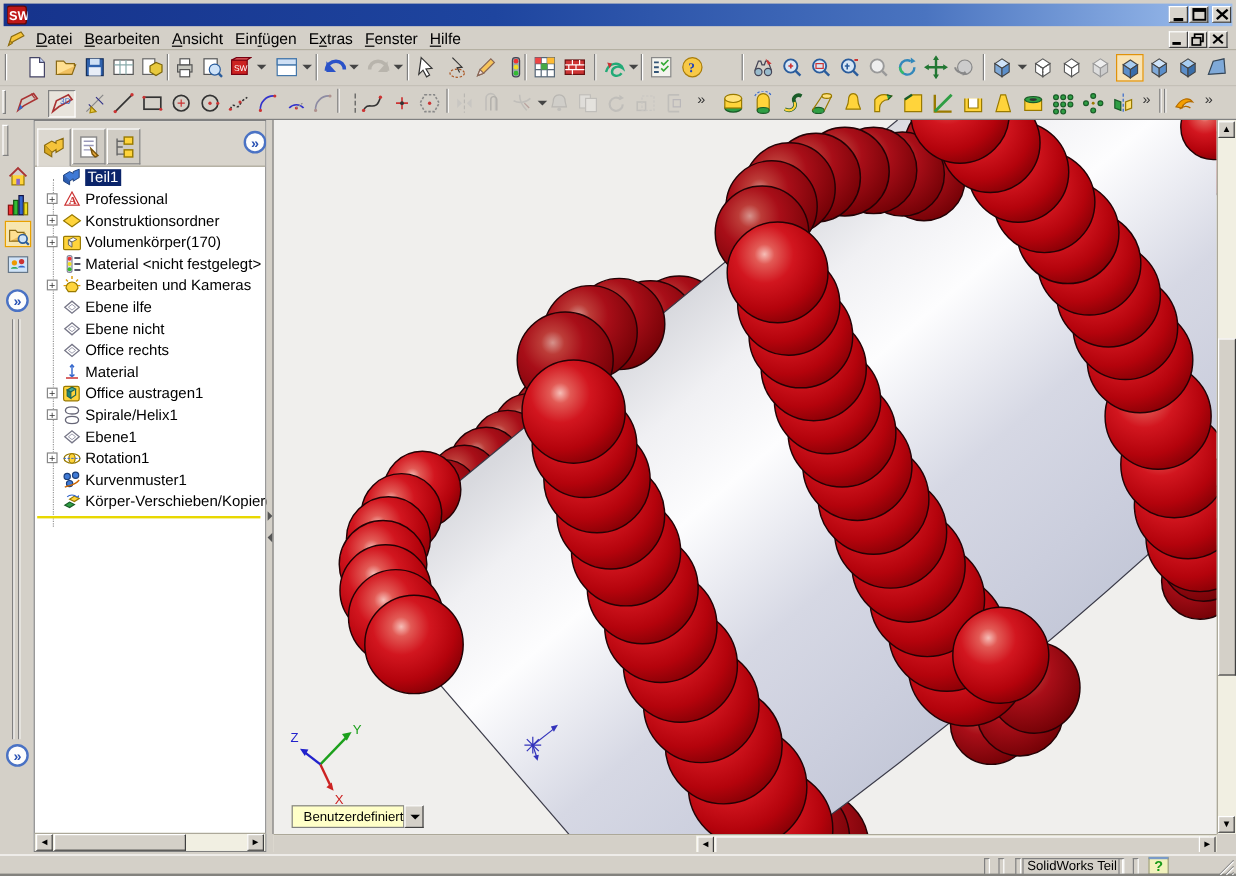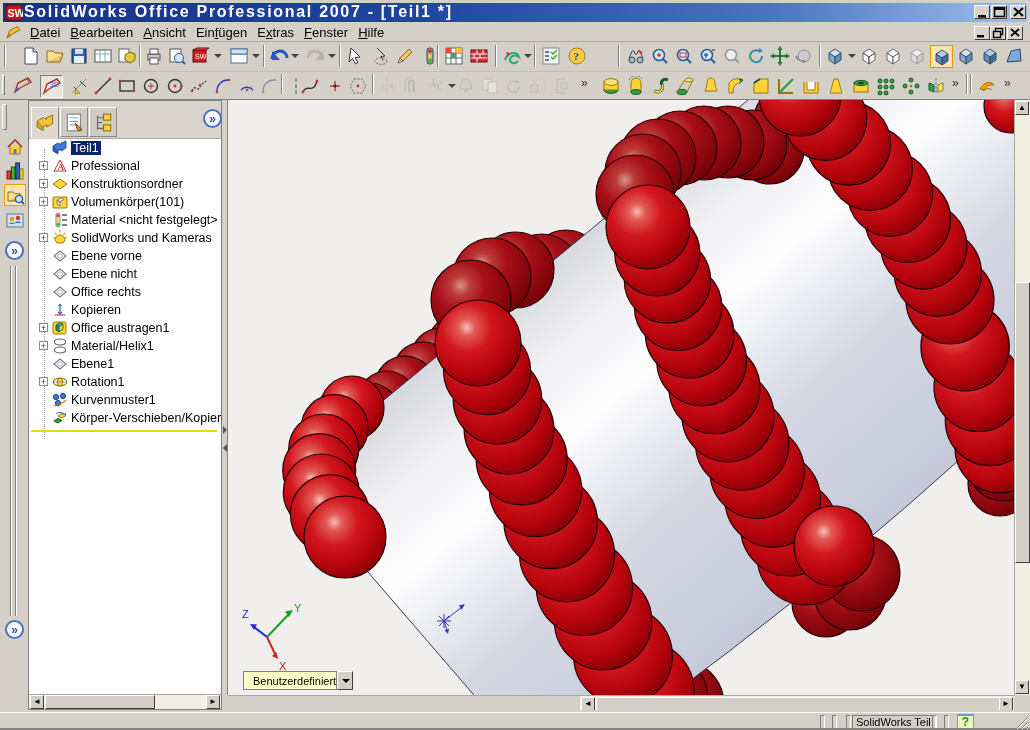--- a/index.html
+++ b/index.html
@@ -43,21 +43,20 @@
   border-top:1px solid #fff; font-size:12px; }
 .spanel { position:absolute; top:2px; height:14px; border:1px solid; border-color:#808080 #fff #fff #808080; }
 </style></head>
 <body>
 
 <div class="titlebar">
   <svg class="abs" style="left:3px;top:1px" width="17" height="17" viewBox="0 0 16 16">
       <rect x="0" y="1" width="15" height="14" rx="2" fill="#c01818" stroke="#5d0a0a"></rect>
       <text x="1.4" y="12" font-size="10" font-weight="bold" fill="#fff" font-family="Liberation Sans">SW</text>
     </svg>
-  <div class="txt">SolidWorks Office Professional 2007 - [Teil1 *]</div>
   <div class="wbtn" style="right:37px">
       <svg width="16" height="13">
         <rect x="3" y="9" width="8" height="2.6" fill="#000"></rect>
       </svg>
     </div>
   <div class="wbtn" style="right:20px">
       <svg width="16" height="13">
         <rect x="2.5" y="1.5" width="10" height="9" fill="none" stroke="#000" stroke-width="1.6"></rect>
         <rect x="2.5" y="1.5" width="10" height="2.4" fill="#000"></rect>
       </svg>
@@ -568,46 +567,46 @@
           </svg></span>
         <span class="tlab">Konstruktionsordner</span>
       </div>
 <div class="titem" style="top:54px">
         <div class="plus" style="top:3px">+</div>
         <span class="ticon"><svg width="16" height="16" viewBox="0 0 16 16">
             <rect x="1" y="3" width="14" height="11" rx="1" fill="#ffd43b" stroke="#997a00"></rect>
             <path d="M5 6l4-2 3 1.6-4 2z" fill="#fff" stroke="#555" stroke-width="0.7"></path>
             <path d="M5 6v4l3 2V8z" fill="#ddd" stroke="#555" stroke-width="0.7"></path>
           </svg></span>
-        <span class="tlab">Volumenkörper(101)</span>
+        <span class="tlab">Volumenkörper(170)</span>
       </div>
 <div class="titem" style="top:72px">
         <span class="ticon"><svg width="16" height="16" viewBox="0 0 16 16">
             <rect x="4" y="1" width="4" height="14" rx="1.6" fill="#dde" stroke="#889"></rect>
             <circle cx="6" cy="3.6" r="1.7" fill="#e33"></circle>
             <circle cx="6" cy="8" r="1.7" fill="#ed2"></circle>
             <circle cx="6" cy="12.4" r="1.7" fill="#3b3"></circle>
             <path d="M10 3h5M10 8h5M10 13h5" stroke="#556" stroke-width="1.6"></path>
           </svg></span>
         <span class="tlab">Material &lt;nicht festgelegt&gt;</span>
       </div>
 <div class="titem" style="top:90px">
         <div class="plus" style="top:3px">+</div>
         <span class="ticon"><svg width="16" height="16" viewBox="0 0 16 16">
             <path d="M3 10a5 5 0 1 1 10 0l-2 3H5z" fill="#ffd43b" stroke="#997a00"></path>
             <path d="M1 8h2M13 8h2M3 3l1.6 1.6M13 3l-1.6 1.6M8 0v2.4" stroke="#d90" stroke-width="1.2"></path>
           </svg></span>
-        <span class="tlab">SolidWorks und Kameras</span>
+        <span class="tlab">Bearbeiten und Kameras</span>
       </div>
 <div class="titem" style="top:108px">
         <span class="ticon"><svg width="16" height="16" viewBox="0 0 16 16">
             <path d="M2 8l6-5 6 5-6 5z" fill="none" stroke="#778" stroke-width="1.1"></path>
             <path d="M5 8l3-2.4L11 8 8 10.4z" fill="none" stroke="#99a" stroke-width="0.8"></path>
           </svg></span>
-        <span class="tlab">Ebene vorne</span>
+        <span class="tlab">Ebene ilfe</span>
       </div>
 <div class="titem" style="top:126px">
         <span class="ticon"><svg width="16" height="16" viewBox="0 0 16 16">
             <path d="M2 8l6-5 6 5-6 5z" fill="none" stroke="#778" stroke-width="1.1"></path>
             <path d="M5 8l3-2.4L11 8 8 10.4z" fill="none" stroke="#99a" stroke-width="0.8"></path>
           </svg></span>
         <span class="tlab">Ebene nicht</span>
       </div>
 <div class="titem" style="top:144px">
         <span class="ticon"><svg width="16" height="16" viewBox="0 0 16 16">
@@ -615,38 +614,38 @@
             <path d="M5 8l3-2.4L11 8 8 10.4z" fill="none" stroke="#99a" stroke-width="0.8"></path>
           </svg></span>
         <span class="tlab">Office rechts</span>
       </div>
 <div class="titem" style="top:162px">
         <span class="ticon"><svg width="16" height="16" viewBox="0 0 16 16">
             <path d="M8 2v10M8 12l-2-2M8 12l2-2" stroke="#36c" stroke-width="1.2" fill="none"></path>
             <path d="M3 13h10" stroke="#c33" stroke-width="1.2"></path>
             <path d="M8 2l-1.6 2M8 2l1.6 2" stroke="#36c" stroke-width="1.2" fill="none"></path>
           </svg></span>
-        <span class="tlab">Kopieren</span>
+        <span class="tlab">Material</span>
       </div>
 <div class="titem" style="top:180px">
         <div class="plus" style="top:3px">+</div>
         <span class="ticon"><svg width="16" height="16" viewBox="0 0 16 16">
             <rect x="1" y="2" width="13" height="12" rx="1.4" fill="#ffd43b" stroke="#997a00"></rect>
             <path d="M4 5l4-2.4 3 1.6-4 2.4z" fill="#4a9" stroke="#265"></path>
             <path d="M4 5v5l3 2V7z" fill="#287" stroke="#265"></path>
             <path d="M11 4.2v5l-4 2.6" fill="none" stroke="#265"></path>
           </svg></span>
         <span class="tlab">Office austragen1</span>
       </div>
 <div class="titem" style="top:198px">
         <div class="plus" style="top:3px">+</div>
         <span class="ticon"><svg width="16" height="16" viewBox="0 0 16 16">
             <path d="M8 1c3.5 0 5.5 1.3 5.5 3S11.5 7 8 7 2.5 5.7 2.5 4 4.5 1 8 1zM8 9c3.5 0 5.5 1.3 5.5 3s-2 3-5.5 3-5.5-1.3-5.5-3 2-3 5.5-3z" fill="none" stroke="#667" stroke-width="1.1"></path>
           </svg></span>
-        <span class="tlab">Material/Helix1</span>
+        <span class="tlab">Spirale/Helix1</span>
       </div>
 <div class="titem" style="top:216px">
         <span class="ticon"><svg width="16" height="16" viewBox="0 0 16 16">
             <path d="M2 8l6-5 6 5-6 5z" fill="none" stroke="#778" stroke-width="1.1"></path>
             <path d="M5 8l3-2.4L11 8 8 10.4z" fill="none" stroke="#99a" stroke-width="0.8"></path>
           </svg></span>
         <span class="tlab">Ebene1</span>
       </div>
 <div class="titem" style="top:234px">
         <div class="plus" style="top:3px">+</div>

